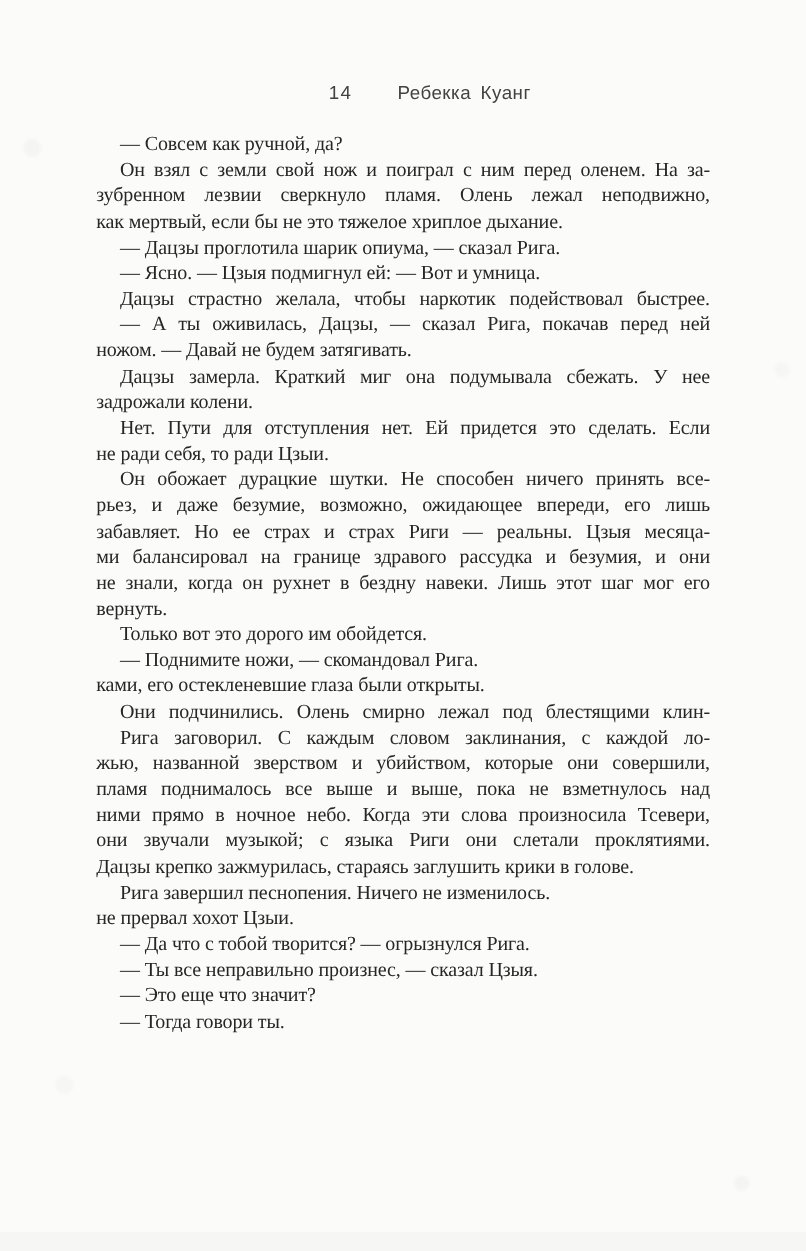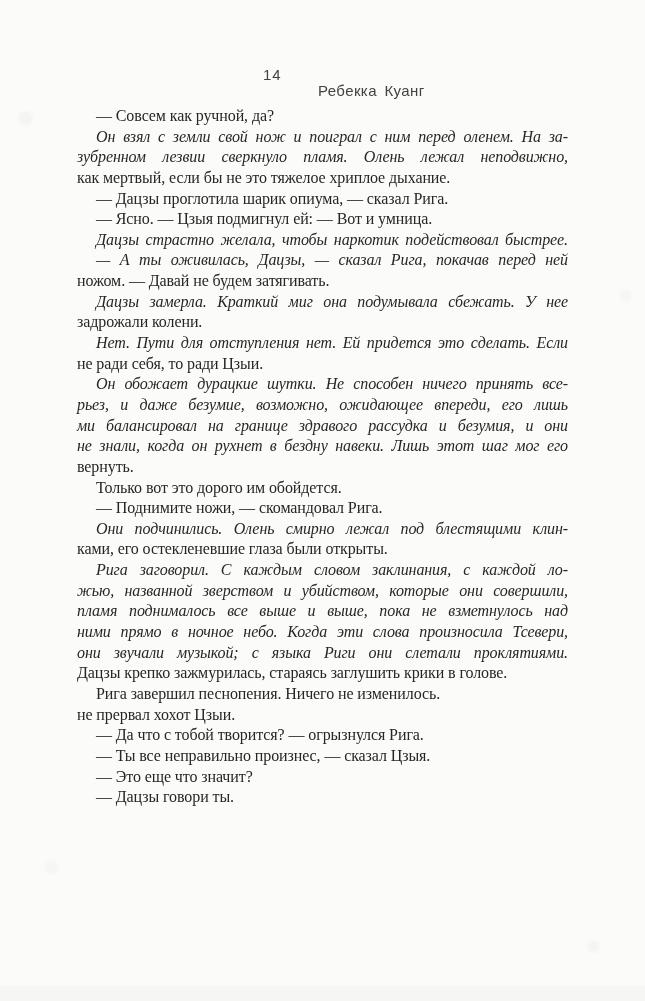--- a/index.html
+++ b/index.html
@@ -34,21 +34,21 @@
   }
   .pnum {
     position: absolute;
     left: 263px;
     top: 0;
     letter-spacing: 1px;
   }
   .rtitle {
     position: absolute;
     left: 318px;
-    top: 16px;
+    top: 0;
     letter-spacing: 0.4px;
     word-spacing: 3px;
   }
   .textblock {
     position: absolute;
     left: 77px;
     top: 106px;
     width: 491px;
   }
   .para {
@@ -62,21 +62,20 @@
     letter-spacing: -0.1px;
     text-align: left;
     overflow: visible;
   }
   .line.indent {
     text-indent: 19px;
   }
   .line.j {
     text-align: justify;
     text-align-last: justify;
-    font-style: italic;
   }
 </style>
 </head>
 <body>
 
 <div class="page">
   <div class="header">
     <span class="pnum">14</span>
     <span class="rtitle">Ребекка Куанг</span>
   </div>
@@ -106,33 +105,34 @@
         <div class="line indent j">Дацзы замерла. Краткий миг она подумывала сбежать. У нее</div>
         <div class="line">задрожали колени.</div>
       </div>
       <div class="para">
         <div class="line indent j">Нет. Пути для отступления нет. Ей придется это сделать. Если</div>
         <div class="line">не ради себя, то ради Цзыи.</div>
       </div>
       <div class="para">
         <div class="line indent j">Он обожает дурацкие шутки. Не способен ничего принять все-</div>
         <div class="line j">рьез, и даже безумие, возможно, ожидающее впереди, его лишь</div>
+        <div class="line j">забавляет. Но ее страх и страх Риги — реальны. Цзыя месяца-</div>
         <div class="line j">ми балансировал на границе здравого рассудка и безумия, и они</div>
         <div class="line j">не знали, когда он рухнет в бездну навеки. Лишь этот шаг мог его</div>
         <div class="line">вернуть.</div>
       </div>
       <div class="para">
         <div class="line indent">Только вот это дорого им обойдется.</div>
       </div>
       <div class="para">
         <div class="line indent">— Поднимите ножи, — скомандовал Рига.</div>
       </div>
       <div class="para">
+        <div class="line">ками, его остекленевшие глаза были открыты.</div>
         <div class="line indent j">Они подчинились. Олень смирно лежал под блестящими клин-</div>
-        <div class="line">ками, его остекленевшие глаза были открыты.</div>
       </div>
       <div class="para">
         <div class="line indent j">Рига заговорил. С каждым словом заклинания, с каждой ло-</div>
         <div class="line j">жью, названной зверством и убийством, которые они совершили,</div>
         <div class="line j">пламя поднималось все выше и выше, пока не взметнулось над</div>
         <div class="line j">ними прямо в ночное небо. Когда эти слова произносила Тсевери,</div>
         <div class="line j">они звучали музыкой; с языка Риги они слетали проклятиями.</div>
         <div class="line">Дацзы крепко зажмурилась, стараясь заглушить крики в голове.</div>
       </div>
       <div class="para">
@@ -144,16 +144,16 @@
       <div class="para">
         <div class="line indent">— Да что с тобой творится? — огрызнулся Рига.</div>
       </div>
       <div class="para">
         <div class="line indent">— Ты все неправильно произнес, — сказал Цзыя.</div>
       </div>
       <div class="para">
         <div class="line indent">— Это еще что значит?</div>
       </div>
       <div class="para">
-        <div class="line indent">— Дацзы говори ты.</div>
+        <div class="line indent">— Тогда говори ты.</div>
       </div>
     </div>
 </div>
 
 </body></html>

